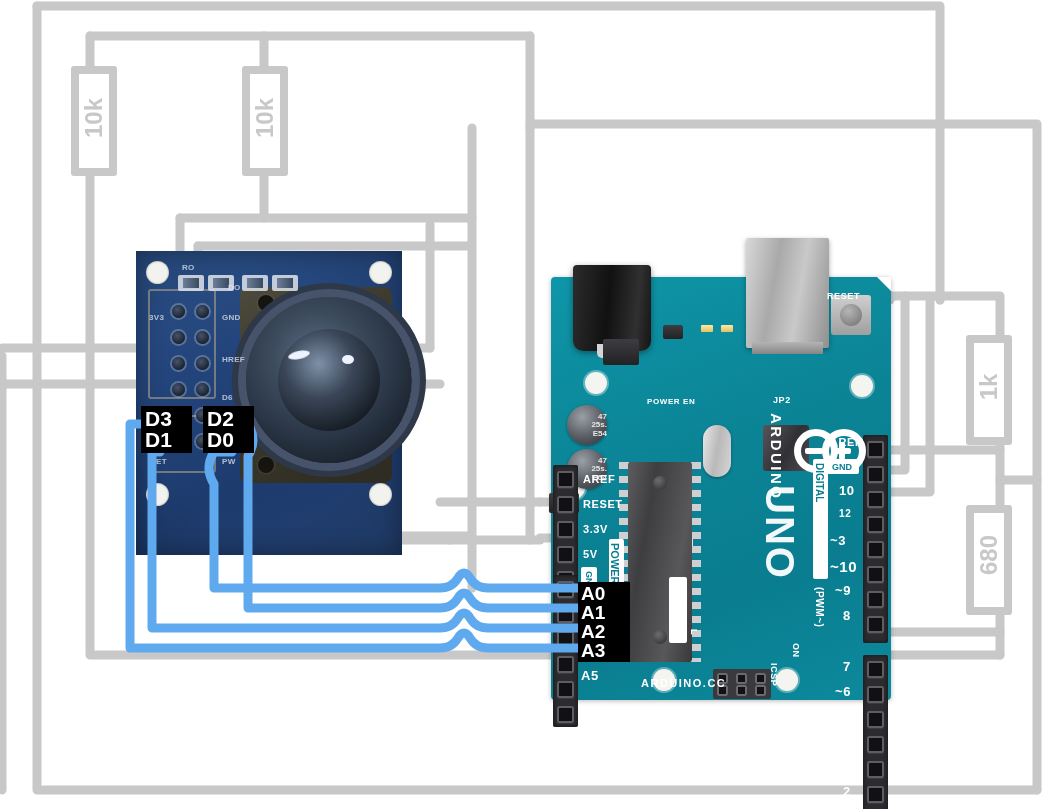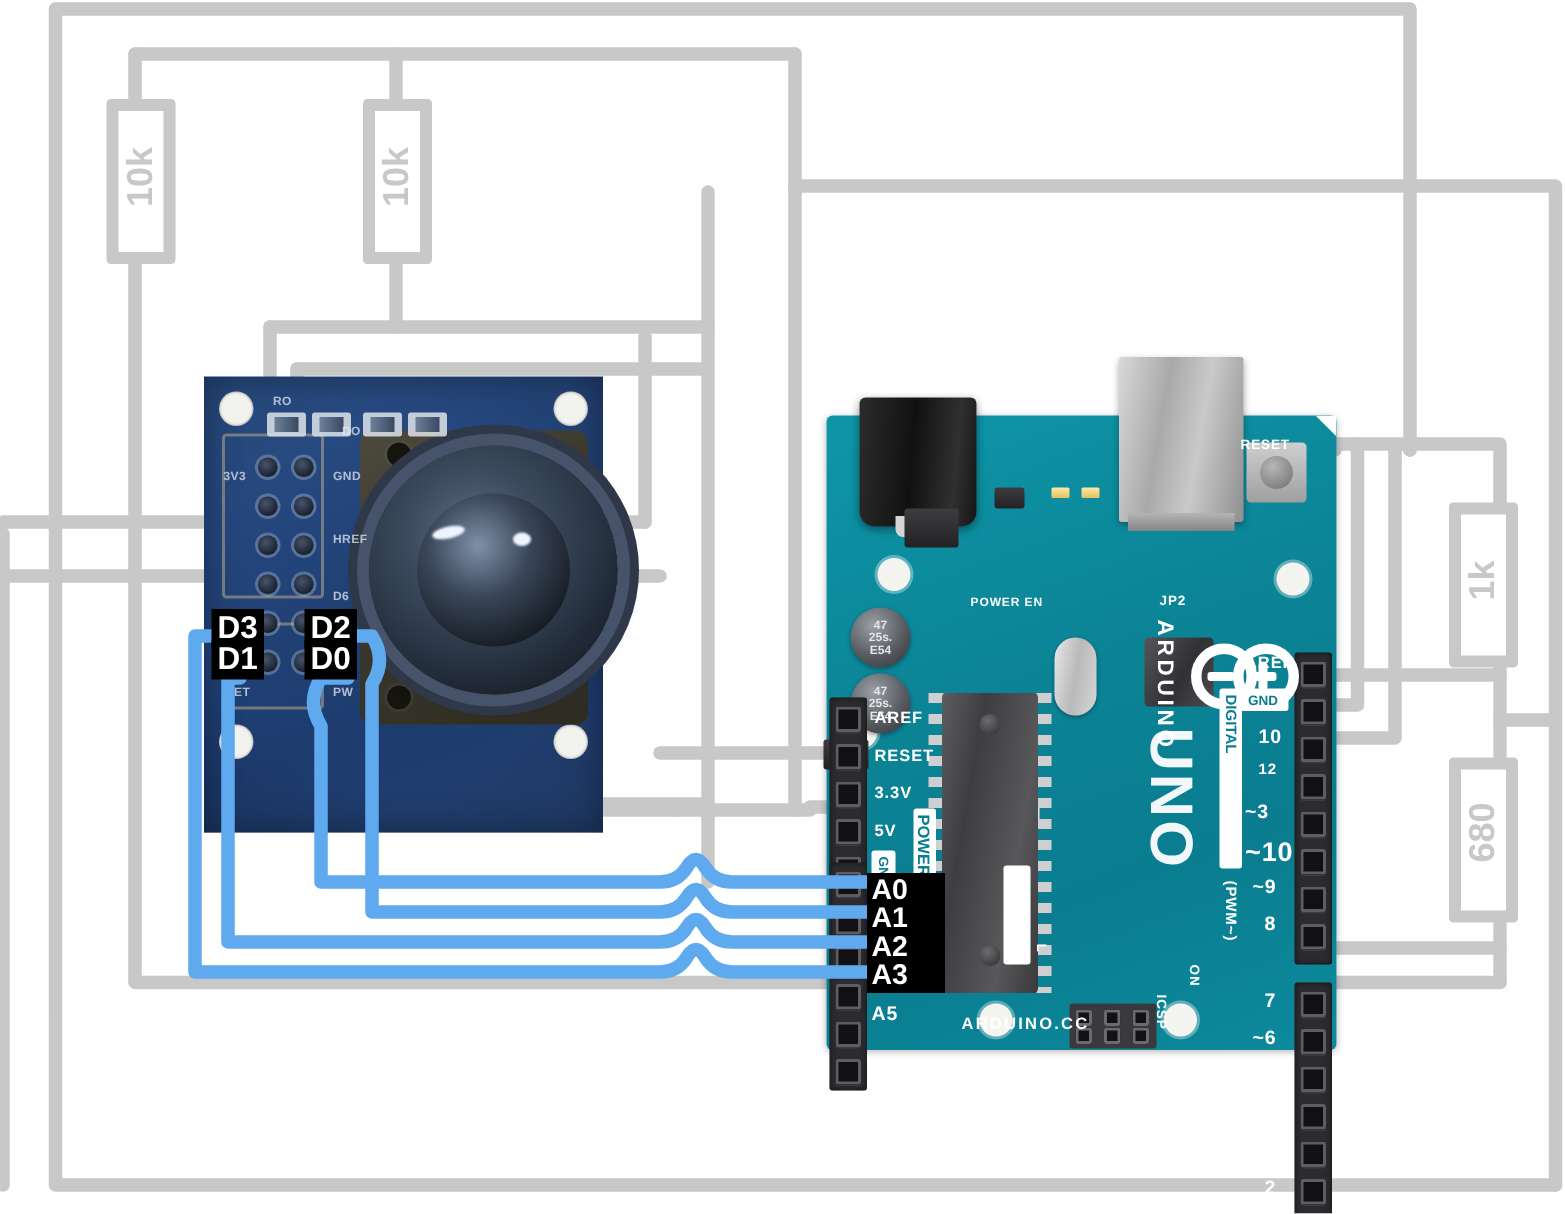--- a/index.html
+++ b/index.html
@@ -178,21 +178,21 @@
     position: absolute; top: 185px; width: 10px; height: 200px;
     background: repeating-linear-gradient(#cfcfd2 0 7px, transparent 7px 14px);
   }
   .uno .mculegs.l { left: 68px; }
   .uno .mculegs.r { left: 140px; }
   .uno .cap {
     position: absolute; width: 40px; height: 40px; border-radius: 50%;
     background: radial-gradient(circle at 38% 30%, #9aa0a6, #585c62 55%, #2e3136);
     box-shadow: 0 1px 3px rgba(0,0,0,0.4);
     color:#e6e6e6; font-size:8px; font-family:"Liberation Sans",sans-serif;
-    text-align:center; line-height:1.05; padding-top:8px; font-weight:bold;
+    text-align:right; line-height:1.05; padding-top:8px; font-weight:bold;
   }
   .uno .xtal {
     position: absolute; left: 152px; top: 148px; width: 28px; height: 52px;
     border-radius: 14px;
     background: linear-gradient(100deg,#e8e8e8,#b9b9b9 50%,#d6d6d6);
     box-shadow: 0 1px 3px rgba(0,0,0,0.35);
   }
   .uno .ic16 {
     position: absolute; left: 212px; top: 148px; width: 46px; height: 46px;
     background: linear-gradient(120deg,#55555a,#313135 55%,#4b4b50);
@@ -257,21 +257,21 @@
   
   .calloutlbl {
     position: absolute;
     background: #000000; color: #ffffff;
     font-family: "Liberation Sans", sans-serif;
     font-weight: bold;
     line-height: 1;
     z-index: 8;
     white-space: nowrap;
   }
-  .calloutlbl.cam-d { font-size: 21px; padding: 2px 4px 3px 4px; }
+  .calloutlbl.cam-d { font-size: 21px; padding: 2px 20px 3px 4px; }
   .calloutlbl.ard-a { font-size: 19px; padding: 2px 4px 2px 3px; width: 52px; }
 </style>
 </head>
 <body>
 
 <div id="stage">
 
   <svg id="wires" viewBox="0 0 1043 809" width="1043" height="809">
     <g fill="none" stroke="#c8c8c8" stroke-width="9" stroke-linecap="round" stroke-linejoin="round">
 
@@ -492,21 +492,21 @@
     <span class="silkw" style="left:30px;top:366px;font-size:13px;">A4</span>
     <span class="silkw" style="left:30px;top:391px;font-size:13px;">A5</span>
 
     <span class="silkw" style="left:279px;top:159px;font-size:11px;">AREF</span>
     <div class="whitebox" style="left:276px;top:182px;width:32px;height:15px;">
       <span style="left:5px;top:3px;">GND</span>
     </div>
     <span class="silkw" style="left:288px;top:206px;font-size:13px;">10</span>
     <span class="silkw" style="left:288px;top:231px;font-size:10px;">12</span>
     <span class="silkw" style="left:279px;top:256px;font-size:13px;">~3</span>
-    <span class="silkw" style="left:279px;top:281px;font-size:18px;">~10</span>
+    <span class="silkw" style="left:279px;top:281px;font-size:15px;">~10</span>
     <span class="silkw" style="left:284px;top:306px;font-size:13px;">~9</span>
     <span class="silkw" style="left:292px;top:331px;font-size:13px;">8</span>
 
     <span class="silkw" style="left:292px;top:382px;font-size:13px;">7</span>
     <span class="silkw" style="left:284px;top:407px;font-size:13px;">~6</span>
     <span class="silkw" style="left:284px;top:432px;font-size:13px;">~5</span>
     <span class="silkw" style="left:292px;top:457px;font-size:13px;">4</span>
     <span class="silkw" style="left:284px;top:482px;font-size:13px;">~3</span>
     <span class="silkw" style="left:292px;top:507px;font-size:13px;">2</span>
 

